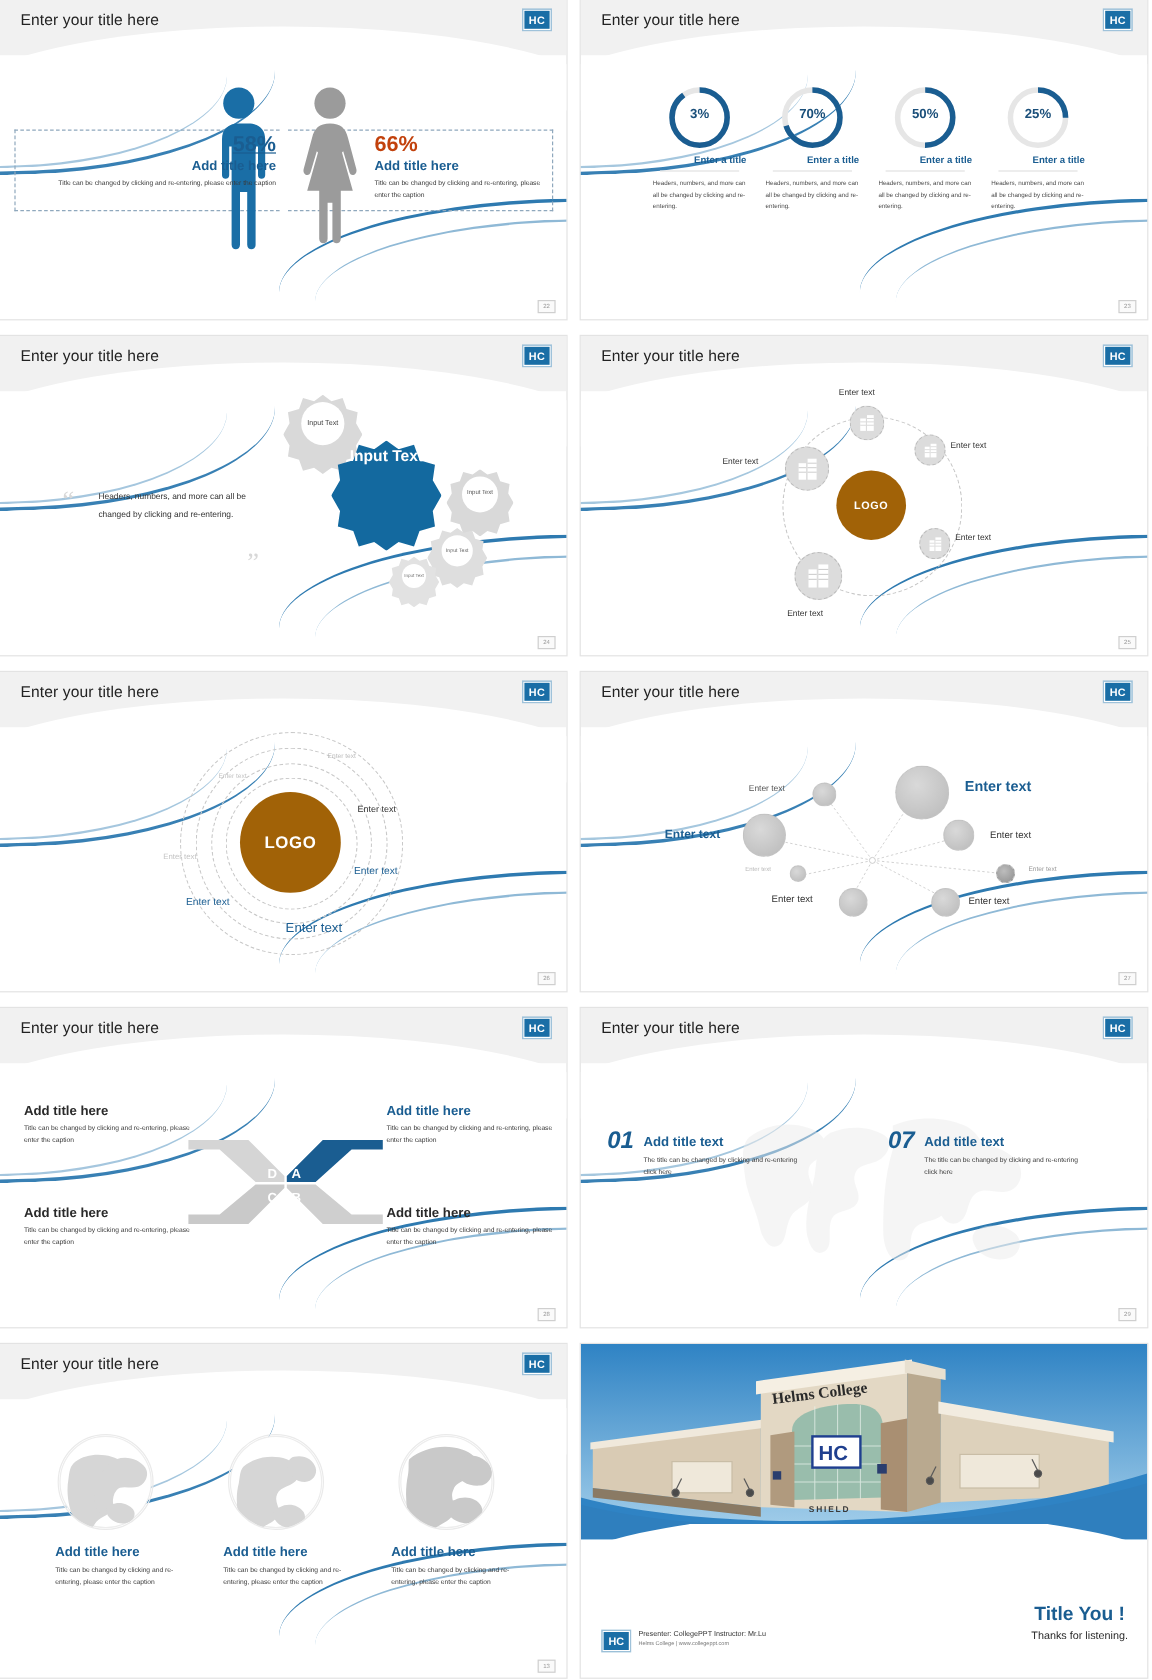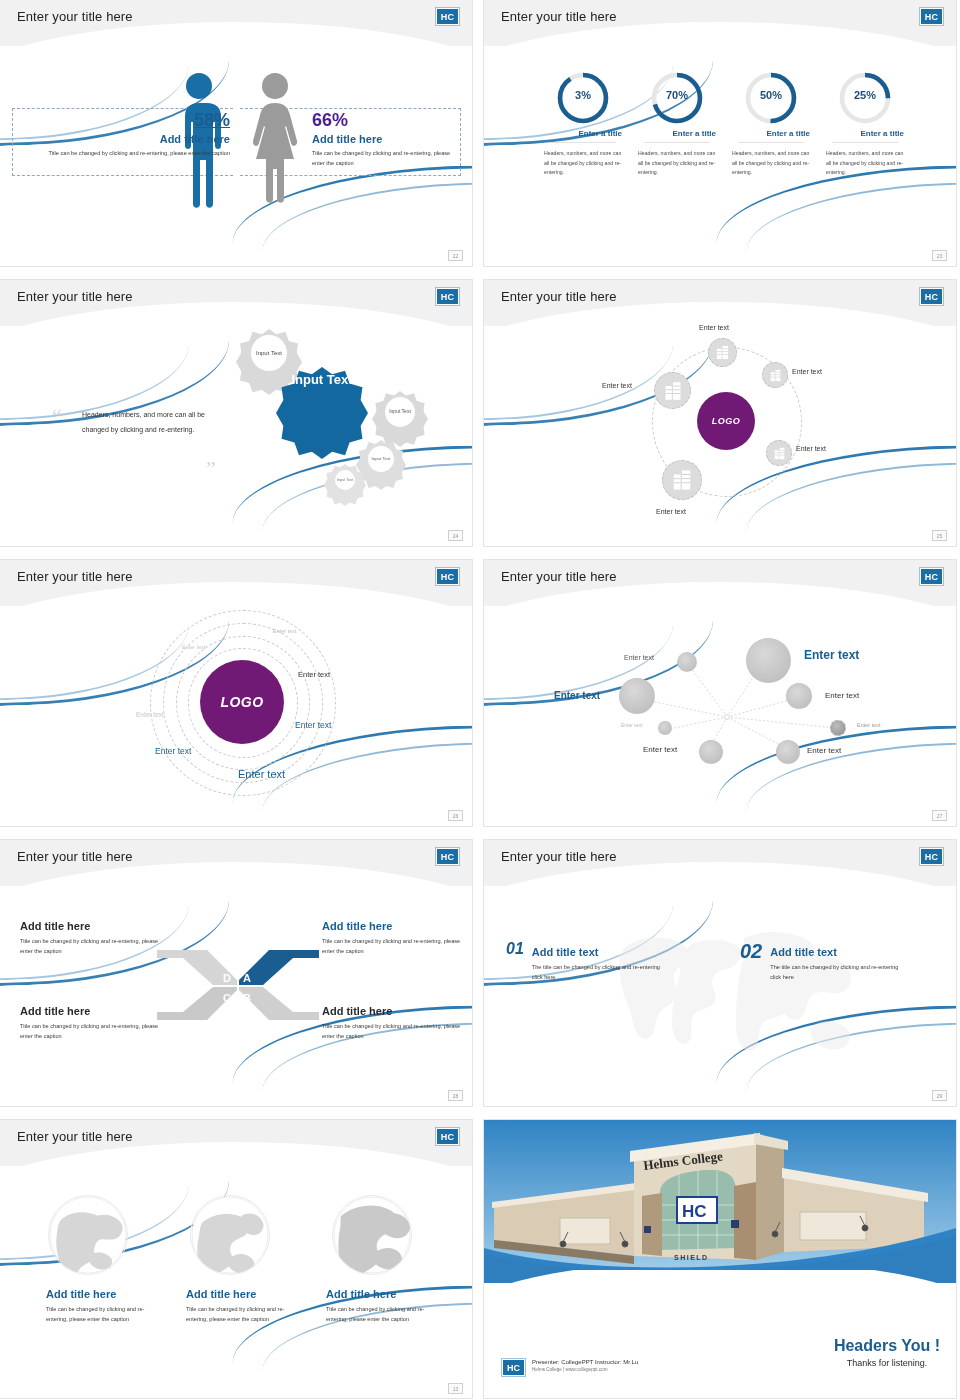--- a/index.html
+++ b/index.html
@@ -19,21 +19,21 @@
   
   .sw-tl{position:absolute;left:-60px;top:30px;width:290px;height:110px;border-bottom:3px solid #2e7ab0;
          border-radius:0 0 70% 0;transform:rotate(-2deg);opacity:.95;}
   .sw-tl2{position:absolute;left:-60px;top:36px;width:250px;height:100px;border-bottom:2px solid #8fb9d6;
          border-radius:0 0 70% 0;transform:rotate(-2deg);opacity:.8;}
   .sw-br{position:absolute;right:-60px;bottom:6px;width:300px;height:90px;border-top:3px solid #2e7ab0;
          border-radius:80% 0 0 0;transform:rotate(-1deg);}
   .sw-br2{position:absolute;right:-60px;bottom:0px;width:270px;height:80px;border-top:2px solid #8fb9d6;
          border-radius:80% 0 0 0;transform:rotate(-1deg);}
 
-  .blue{color:#1a5d91;text-decoration:underline;} .grey{color:#4c1d95;}
+  .blue{color:#1a5d91;text-decoration:underline;} .grey{color:#c2410c;}
   .cap{font-size:5.6px;color:#3a3a3a;line-height:1.75;}
   .h3{font-size:11px;font-weight:bold;color:#1a5d91;}
 
   
   .s1-pct{font-size:18px;font-weight:bold;}
   .dashbox{position:absolute;border:1px dashed #8fa8bd;}
   .person{position:absolute;}
   .col-title{font-size:8px;font-weight:bold;color:#1a5d91;text-align:right;}
   .col-rule{height:1px;background:#e2e2e2;margin:4px 6px 6px;}
   .col-cap{font-size:5.2px;color:#4a4a4a;line-height:1.85;text-align:left;}
@@ -41,22 +41,22 @@
   .gear{position:absolute;border-radius:50%;display:flex;align-items:flex-start;justify-content:center;
         text-align:center;line-height:1.15;}
   .gear::before{content:"";position:absolute;inset:-6px;border-radius:12%;background:inherit;
         clip-path:polygon(50% 0,61% 8%,75% 4%,80% 18%,94% 22%,92% 36%,100% 50%,92% 64%,94% 78%,80% 82%,75% 96%,61% 92%,50% 100%,39% 92%,25% 96%,20% 82%,6% 78%,8% 64%,0 50%,8% 36%,6% 22%,20% 18%,25% 4%,39% 8%);}
   .gear .ghole{position:relative;z-index:2;border-radius:50%;background:#fff;display:flex;
         align-items:center;justify-content:center;}
   .quote{font-size:22px;color:#d8d8d8;font-family:"Liberation Serif",serif;line-height:.6;}
   
   .node{position:absolute;border-radius:50%;background:#dcdcdc;border:1px dashed #bdbdbd;
         display:flex;align-items:center;justify-content:center;}
-  .hubc{position:absolute;border-radius:50%;background:#701a75;color:#fff;font-weight:bold;
-        display:flex;align-items:center;justify-content:center;letter-spacing:.5px;font-style:italic;}
+  .hubc{position:absolute;border-radius:50%;background:#a16207;color:#fff;font-weight:bold;
+        display:flex;align-items:center;justify-content:center;letter-spacing:.5px;}
   .ring{position:absolute;border-radius:50%;border:1px dashed #c9c9c9;}
   .lbl{position:absolute;font-size:7px;color:#333;white-space:nowrap;}
   
   .dot{position:absolute;border-radius:50%;background:radial-gradient(circle at 40% 35%,#d9d9d9,#b9b9b9);
        border:1px dashed #c4c4c4;}
   
   .globe{position:absolute;width:78px;height:78px;border-radius:50%;border:1px solid #eaeaea;overflow:hidden;}
   
   .photo{position:absolute;left:0;top:0;width:100%;height:163px;overflow:hidden;
          background:linear-gradient(#2f83c4 0%,#6fb0de 62%,#9fcbe9 100%);}
@@ -398,28 +398,28 @@
       <g fill="#ececec">
         <path d="M30 36c12-10 32-14 50-8 9 3 16 10 14 18-3 9-12 8-14 16-2 9 6 14 3 22-3 9-14 10-18 18-5 9-3 20-10 24-8 4-14-6-16-16-3-14-10-26-12-40-1-11-5-25 3-34z"></path>
         <path d="M98 32c14-6 32-6 45 2 7 5 4 14-2 19-7 6-18 4-22 12-4 9 5 16 2 24-4 10-18 6-22 15-4 10 2 22-6 27-9 5-14-8-15-18-1-16 4-31 7-46 2-13 1-28 13-35z"></path>
         <path d="M150 26c18-8 42-8 60 0 10 5 18 16 14 26-5 11-22 9-28 19-5 9 2 18-2 26-5 10-20 7-26 15-6 9 0 23-10 26-11 3-16-12-16-24 0-22 1-46 8-68z"></path>
         <path d="M212 44c14-4 30 0 40 10 8 8 6 22-4 26-10 4-20-3-28 2-9 6-6 19-14 24-9 6-18-4-18-14 0-18 8-43 24-48z"></path>
         <path d="M222 112c10-5 22-3 30 4 7 6 4 17-4 20-10 4-22 0-28-7-5-7-5-14 2-17z"></path>
       </g>
     </svg>
 
     <div style="position:absolute;left:22px;top:100px;display:flex;gap:8px;">
-      <div style="font-size:16px;font-weight:bold;font-style:italic;color:#1a5d91;">01</div>
+      <div style="font-size:20px;font-weight:bold;font-style:italic;color:#1a5d91;">01</div>
       <div style="padding-top:6px;">
         <div style="font-size:11px;font-weight:bold;color:#1a5d91;">Add title text</div>
         <div class="cap" style="margin-top:5px;width:135px;">The title can be changed by clicking and re-entering click here</div>
       </div>
     </div>
     <div style="position:absolute;left:256px;top:100px;display:flex;gap:8px;">
-      <div style="font-size:20px;font-weight:bold;font-style:italic;color:#1a5d91;">02</div>
+      <div style="font-size:20px;font-weight:bold;font-style:italic;color:#1a5d91;">07</div>
       <div style="padding-top:6px;">
         <div style="font-size:11px;font-weight:bold;color:#1a5d91;">Add title text</div>
         <div class="cap" style="margin-top:5px;width:135px;">The title can be changed by clicking and re-entering click here</div>
       </div>
     </div>
     <div class="pgno">29</div>
   </div>
 
   <div class="slide" style="left:0;top:1120px;height:278px;">
     <div class="hdr"></div>
@@ -535,21 +535,21 @@
 
         <path d="M0 128 C120 160 330 152 472 108 L472 163 L0 163 Z" fill="#2f83c4"></path>
         <path d="M0 134 C120 164 330 156 472 116 L472 163 L0 163 Z" fill="#2f7fbe"></path>
       </svg>
     </div>
     <div style="position:absolute;left:0;top:150px;width:100%;height:30px;overflow:hidden;">
       <div style="position:absolute;left:-30px;top:-10px;width:540px;height:60px;background:#fff;border-radius:50%/100% 100% 0 0;"></div>
     </div>
 
     <div class="thanks">
-      <div class="t1">Headers You !</div>
+      <div class="t1">Title You !</div>
       <div class="t2">Thanks for listening.</div>
     </div>
 
     <div class="presenter">
       <div class="pl">HC</div>
       <div>
         <div class="p1">Presenter: CollegePPT   Instructor: Mr.Lu</div>
         <div class="p2">Helms College | www.collegeppt.com</div>
       </div>
     </div>

